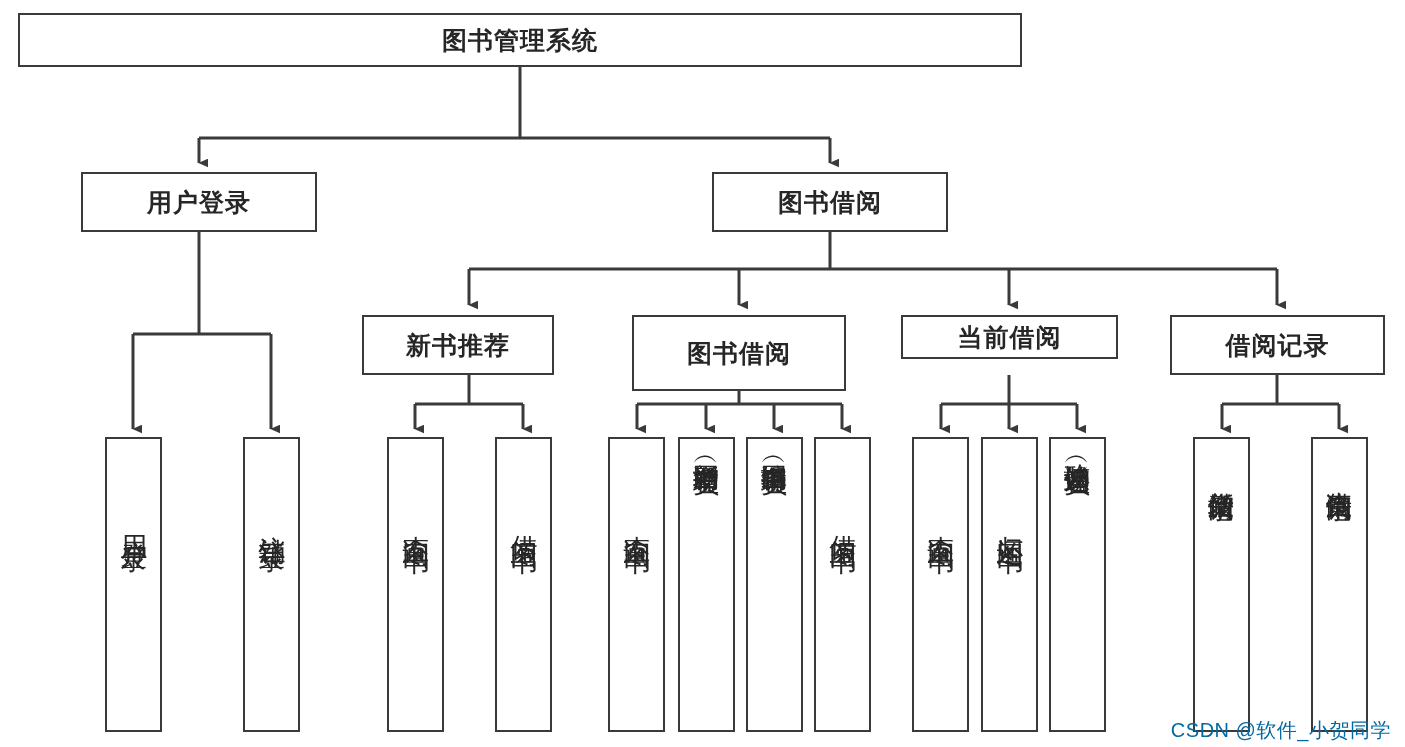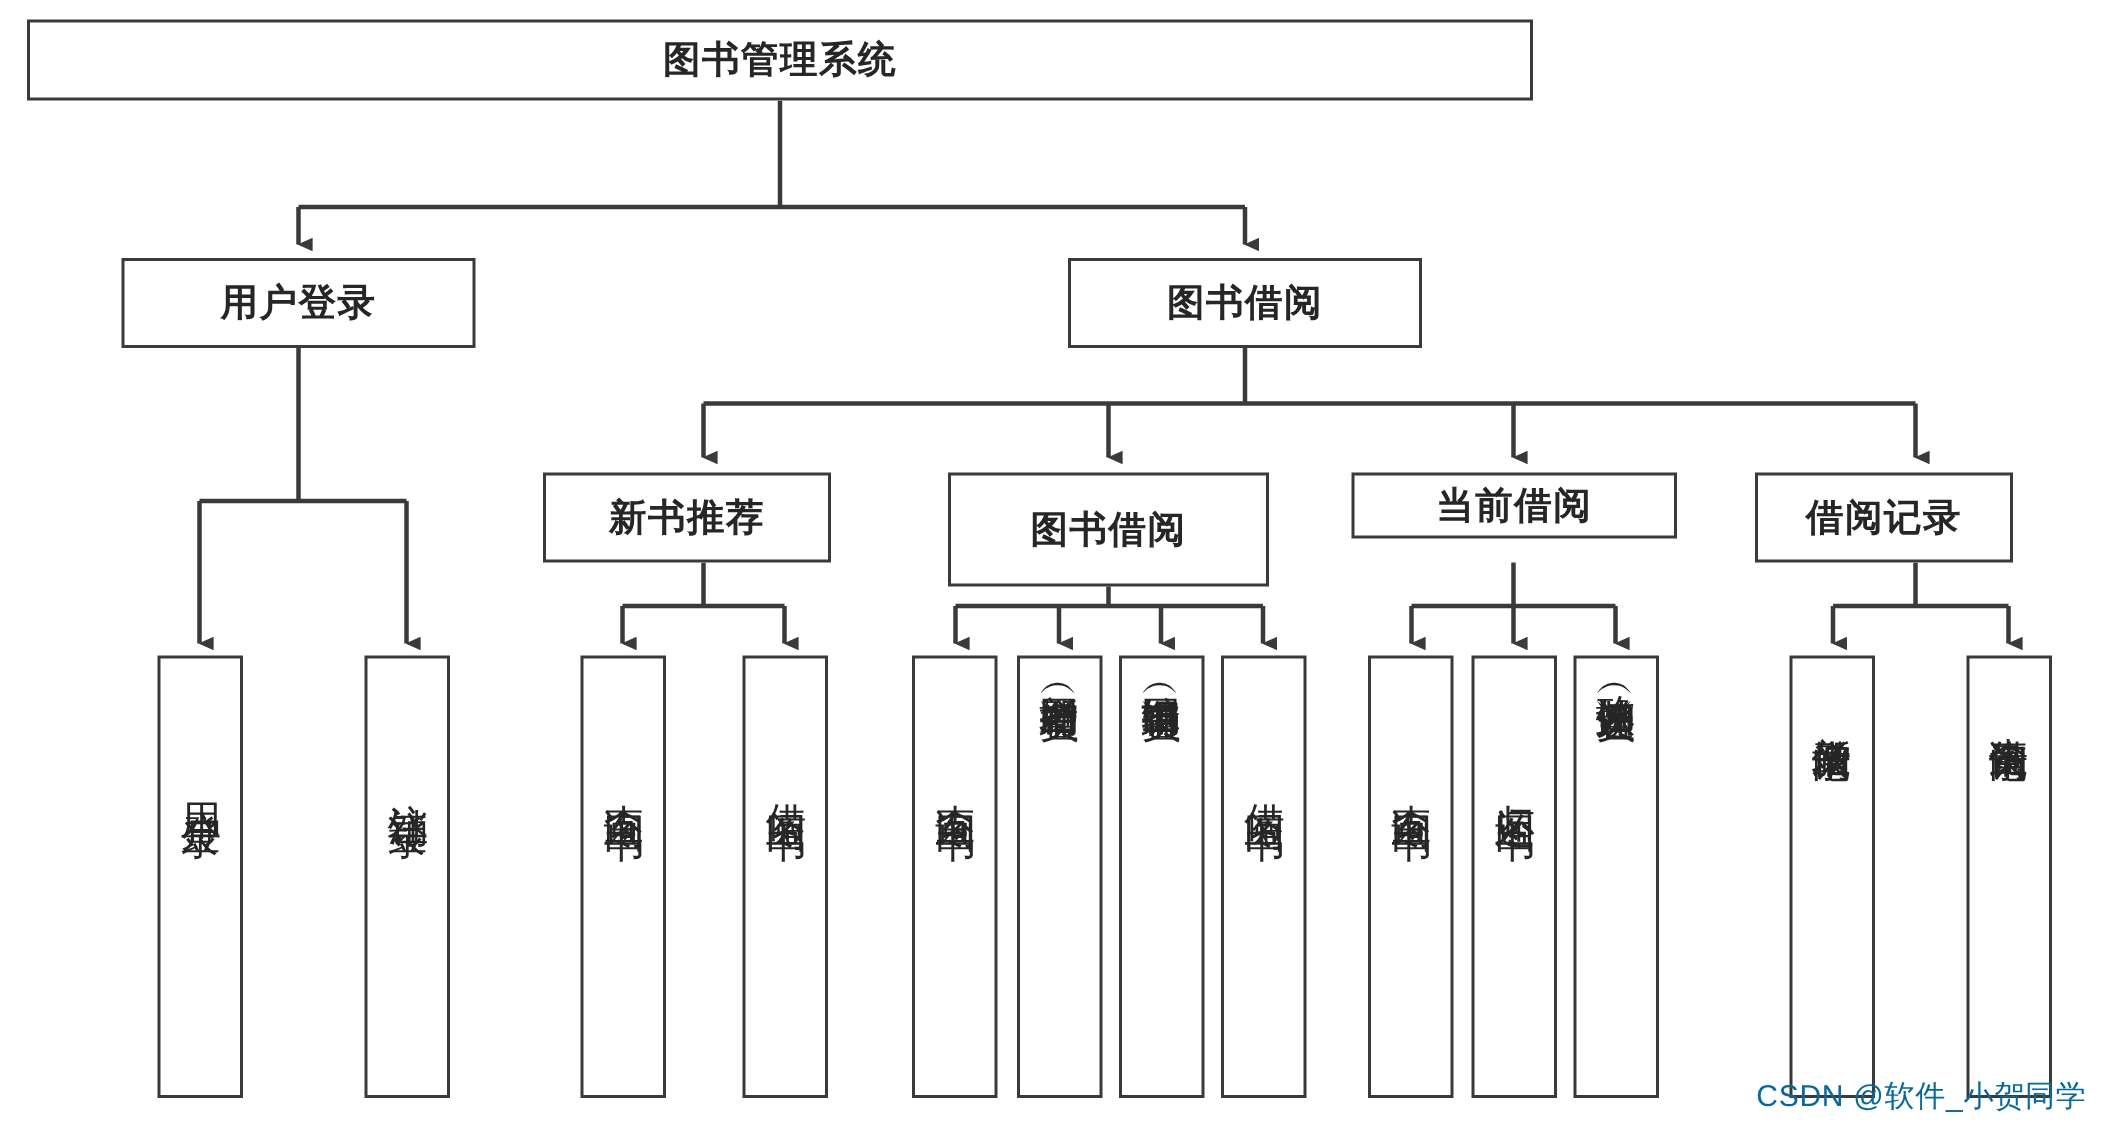--- a/index.html
+++ b/index.html
@@ -144,21 +144,21 @@
 
   <div class="node h" style="left:362px; top:315px; width:192px; height:60px;">
     <span class="label">新书推荐</span>
   </div>
   <div class="node h" style="left:632px; top:315px; width:214px; height:76px;">
     <span class="label">图书借阅</span>
   </div>
   <div class="node h" style="left:901px; top:315px; width:217px; height:44px;">
     <span class="label">当前借阅</span>
   </div>
-  <div class="node h" style="left:1170px; top:315px; width:172px; height:60px;">
+  <div class="node h" style="left:1170px; top:315px; width:215px; height:60px;">
     <span class="label">借阅记录</span>
   </div>
 
   <div class="node v" style="left:105px; top:437px; width:57px; height:295px; padding-top:75px;">
     <span class="label">用户登录</span>
   </div>
   <div class="node v" style="left:243px; top:437px; width:57px; height:295px; padding-top:75px;">
     <span class="label">注销登录</span>
   </div>
 

